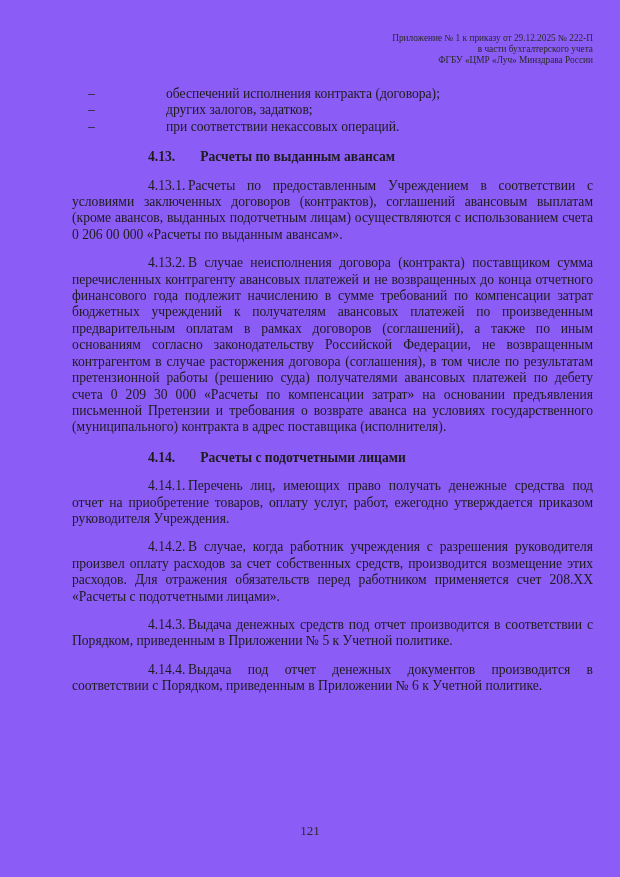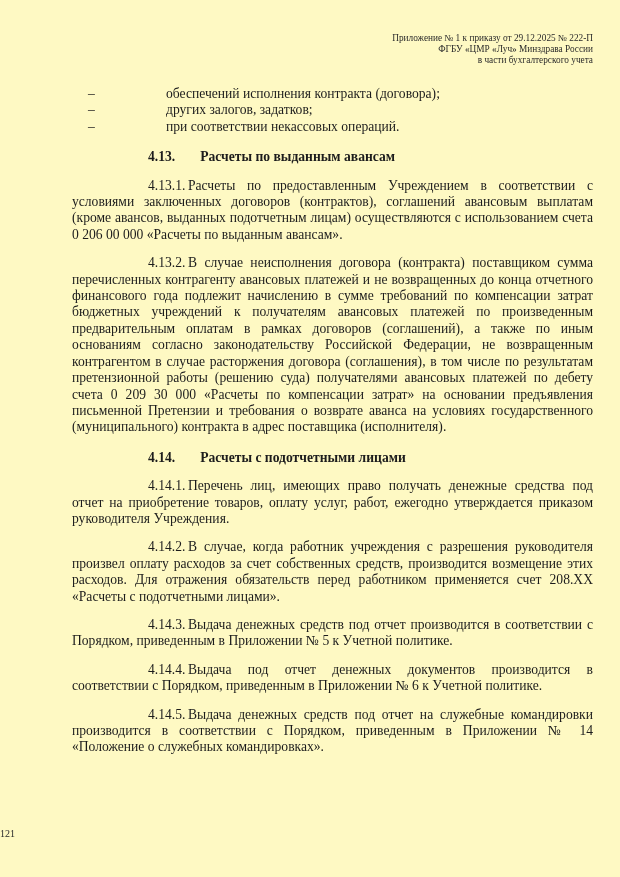--- a/index.html
+++ b/index.html
@@ -5,21 +5,21 @@
   html, body {
     margin: 0;
     padding: 0;
     background: #e8e8e8;
   }
   .page {
     position: relative;
     width: 620px;
     height: 877px;
     margin: 0 auto;
-    background: #fef9c3;
+    background: #8b5cf6;
     font-family: "Liberation Serif", "DejaVu Serif", serif;
     color: #1c1c1c;
     overflow: hidden;
     box-sizing: border-box;
   }
   .doc-header {
     position: absolute;
     top: 33px;
     left: 72px;
     right: 27px;
@@ -76,34 +76,34 @@
   }
   .para .pnum {
     display: inline-block;
     min-width: 78px;
   }
   .page-number {
     position: absolute;
     bottom: 38px;
     left: 0;
     right: 0;
-    text-align: left;
-    font-size: 10px;
+    text-align: center;
+    font-size: 13px;
     color: #2a2a2a;
   }
 </style>
 </head>
 <body>
 
 <div class="page">
 
   <div class="doc-header">
     <div>Приложение № 1 к приказу от 29.12.2025 № 222-П</div>
+    <div>в части бухгалтерского учета</div>
     <div>ФГБУ «ЦМР «Луч» Минздрава России</div>
-    <div>в части бухгалтерского учета</div>
   </div>
 
   <div class="doc-body">
 
     <div class="bullet-list">
       <div class="bullet-item">
         <span class="bullet-dash">–</span>
         <span class="bullet-text">обеспечений исполнения контракта (договора);</span>
       </div>
       <div class="bullet-item">
@@ -141,21 +141,18 @@
     </p>
 
     <p class="para">
       <span class="pnum">4.14.3.</span><span>Выдача денежных средств под отчет производится в соответствии с Порядком, приведенным в Приложении № 5 к Учетной политике.</span>
     </p>
 
     <p class="para">
       <span class="pnum">4.14.4.</span><span>Выдача под отчет денежных документов производится в соответствии с Порядком, приведенным в Приложении № 6 к Учетной политике.</span>
     </p>
 
-    <p class="para">
-      <span class="pnum">4.14.5.</span><span>Выдача денежных средств под отчет на служебные командировки производится в соответствии с Порядком, приведенным в Приложении № 14 «Положение о служебных командировках».</span>
-    </p>
 
   </div>
 
   <div class="page-number">121</div>
 
 </div>
 
 </body></html>

